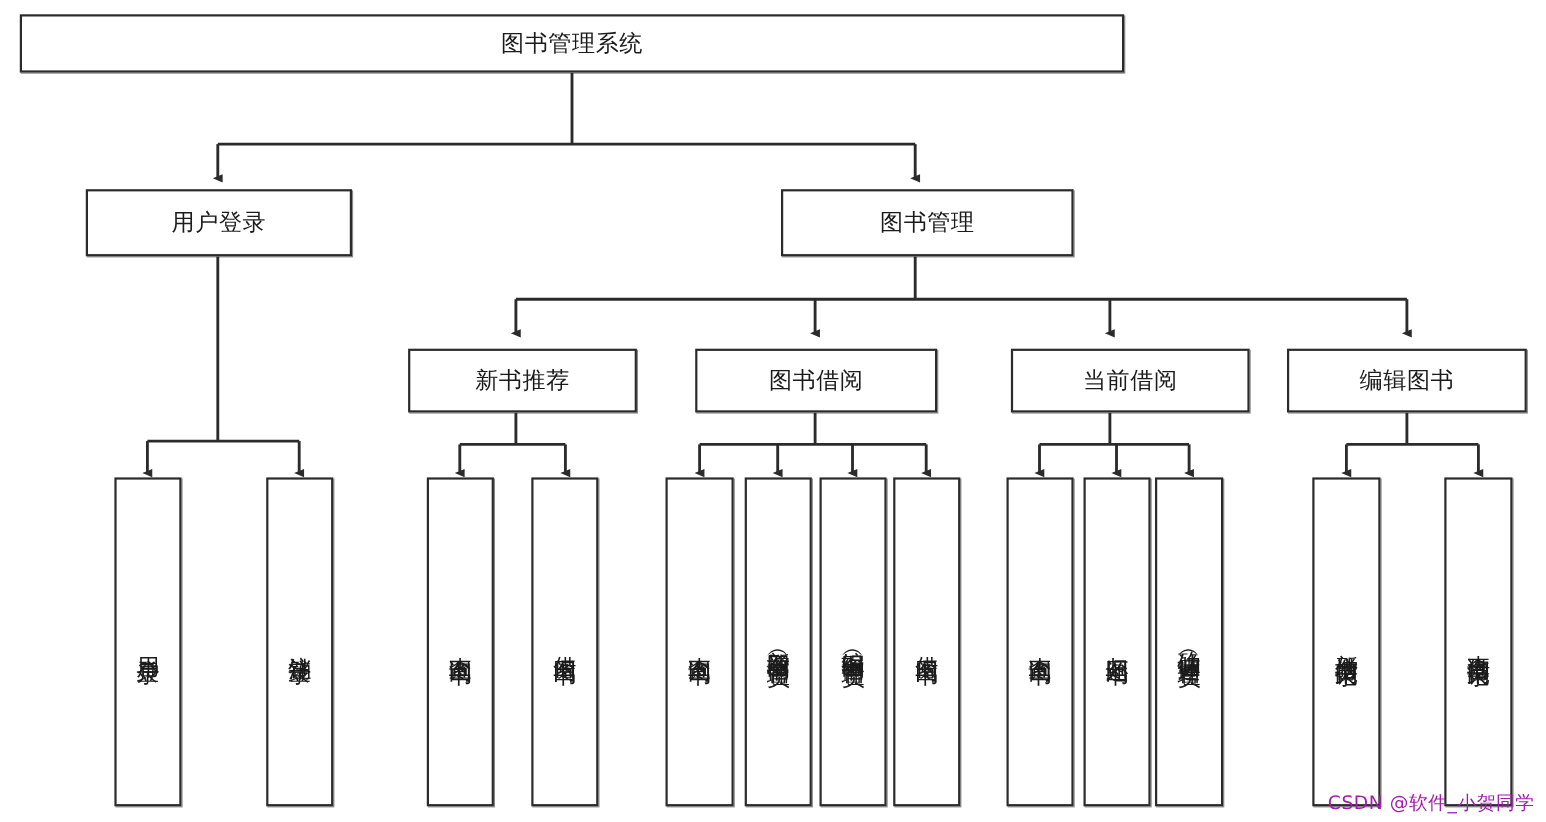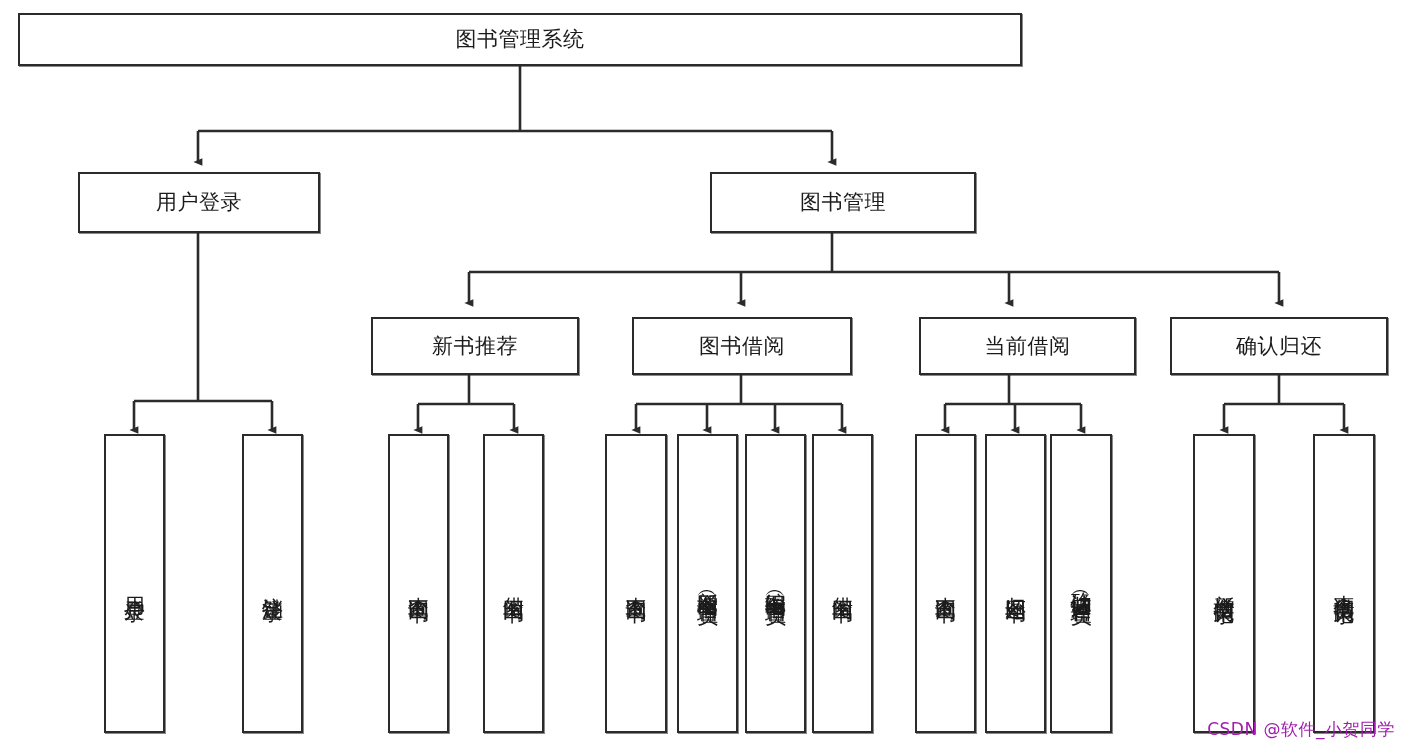--- a/index.html
+++ b/index.html
@@ -137,21 +137,21 @@
   <div class="node" style="left:348px; top:317px; width:208px; height:58px;margin-left:23px;">
     <span class="label">新书推荐</span>
   </div>
   <div class="node" style="left:632px; top:317px; width:220px; height:58px;">
     <span class="label">图书借阅</span>
   </div>
   <div class="node" style="left:900px; top:317px; width:217px; height:58px;margin-left:19px;">
     <span class="label">当前借阅</span>
   </div>
   <div class="node" style="left:1170px; top:317px; width:218px; height:58px;">
-    <span class="label">确认归还</span>
+    <span class="label">编辑图书</span>
   </div>
 
   <div class="node vert" style="left:104px; top:434px; width:61px; height:299px;">
     <span class="label">用户登录</span>
   </div>
   <div class="node vert" style="left:242px; top:434px; width:61px; height:299px;">
     <span class="label">注销登录</span>
   </div>
 
   <div class="node vert" style="left:388px; top:434px; width:61px; height:299px;">

